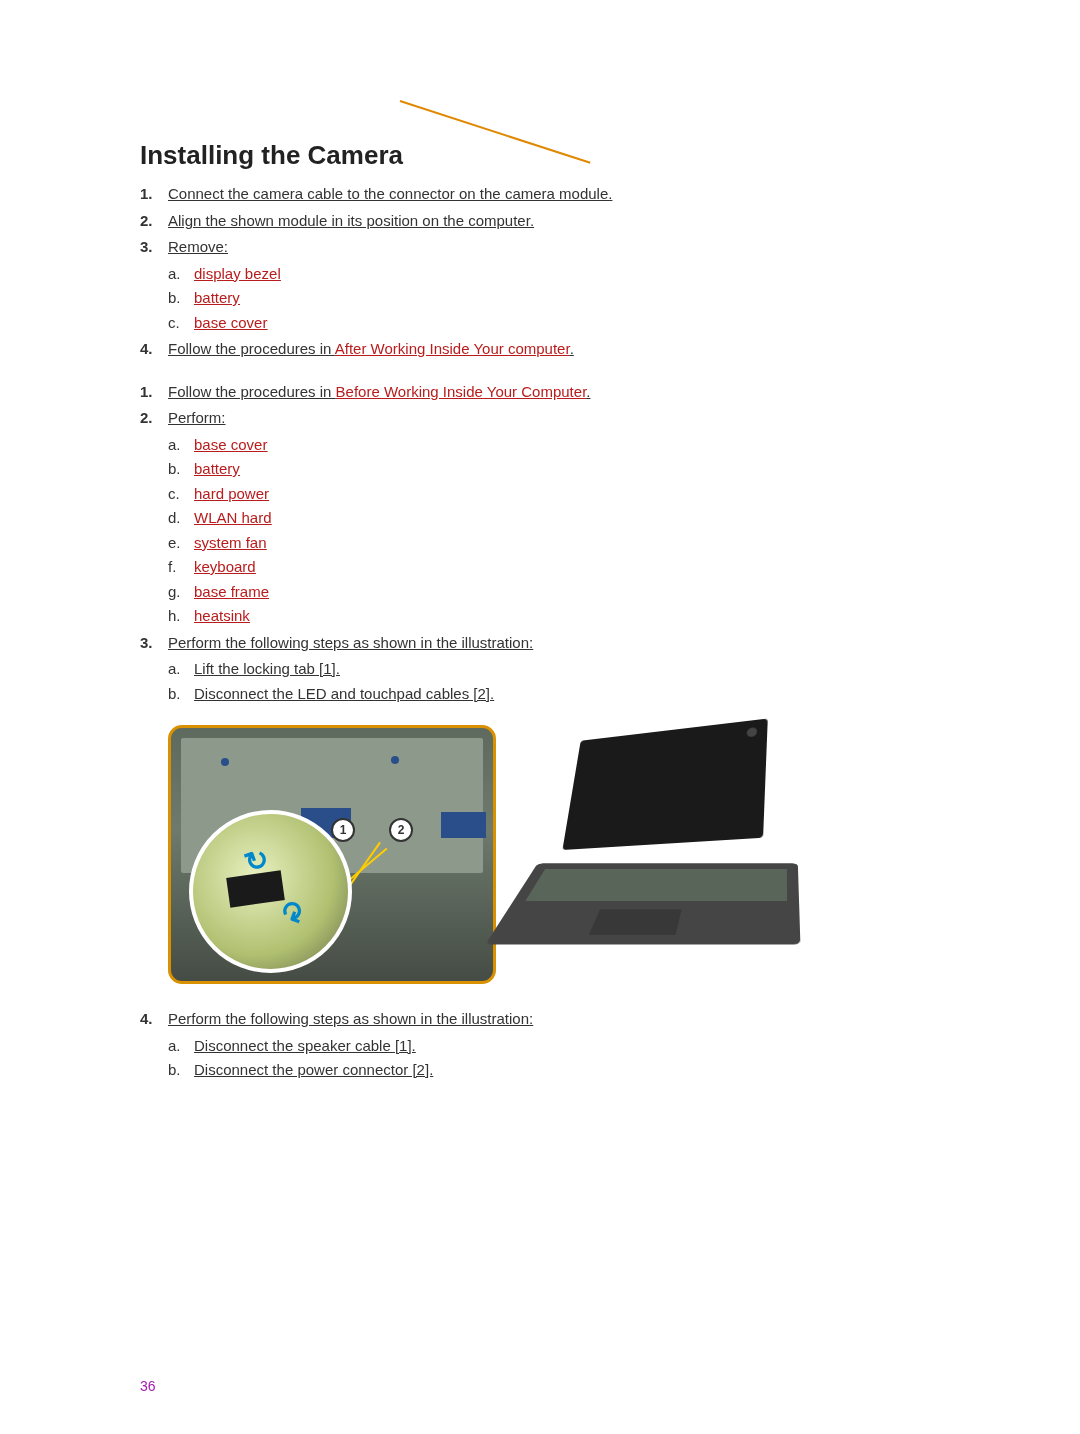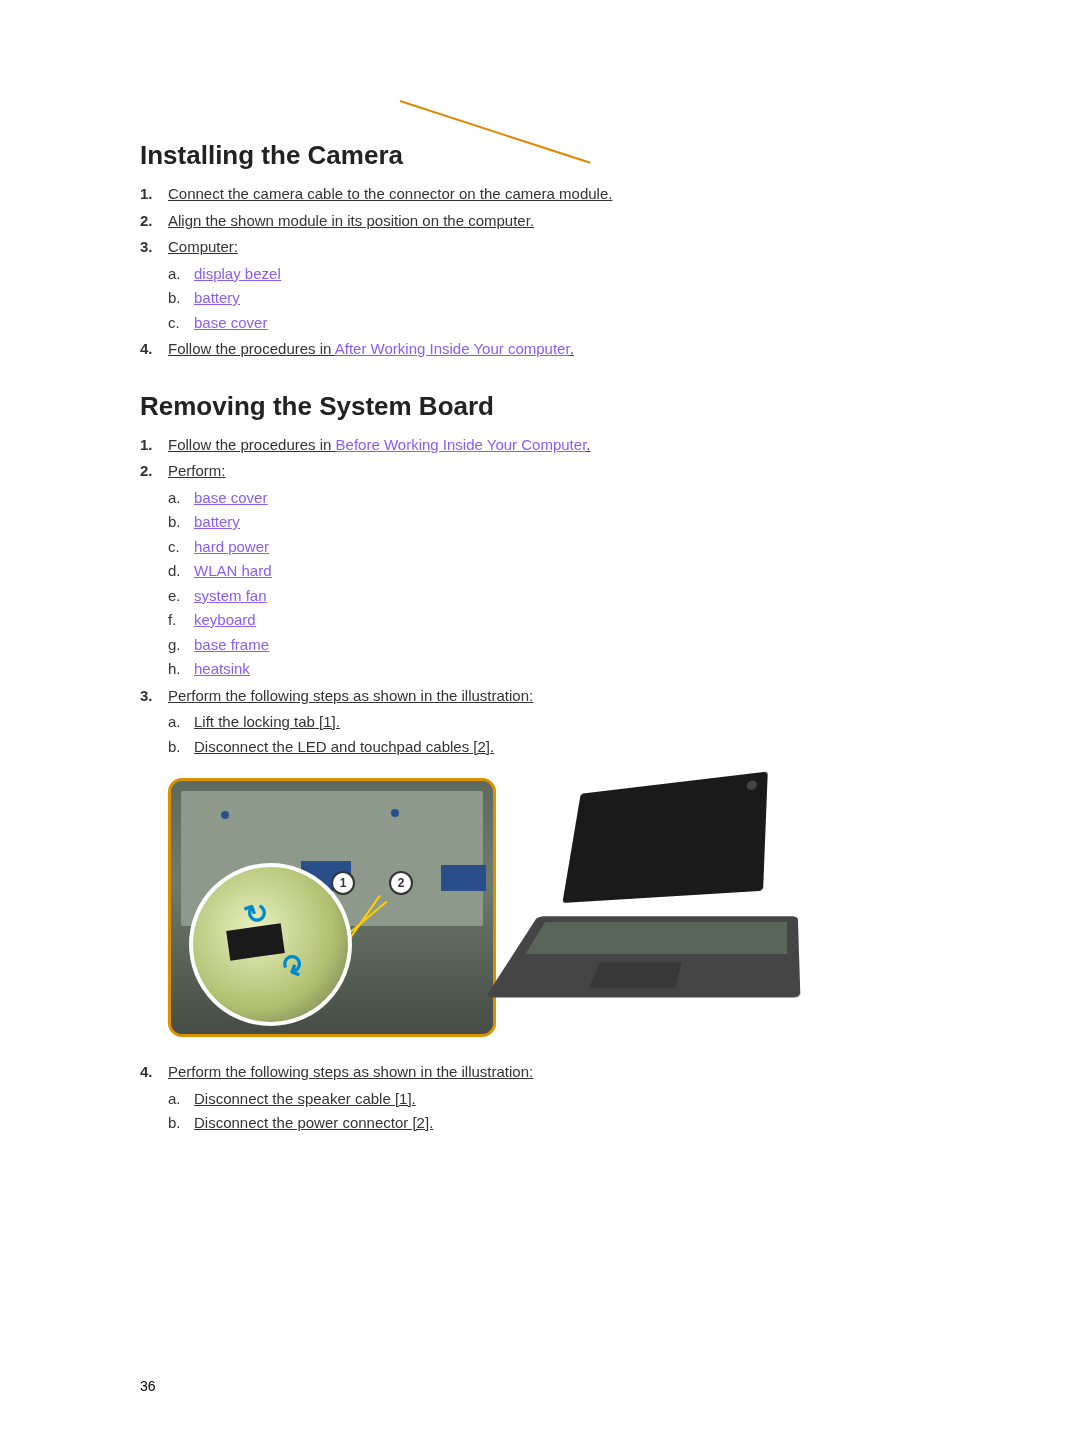--- a/index.html
+++ b/index.html
@@ -57,21 +57,21 @@
     padding-left: 26px;
     position: relative;
     margin-bottom: 2px;
   }
   ol.sub > li::before {
     content: counter(sub, lower-alpha) ".";
     position: absolute;
     left: 0;
   }
   a.link {
-    color: #8b5cf6;
+    color: #b91c1c;
     text-decoration: underline;
   }
   .illus {
     margin: 14px 0 24px 28px;
     display: flex;
     gap: 18px;
     align-items: flex-start;
   }
   .ill-left {
     width: 458px;
@@ -183,46 +183,45 @@
     width: 200px; height: 2px;
     background: #e08800;
     transform: rotate(18deg);
     transform-origin: left center;
   }
   .page-num {
     position: absolute;
     bottom: 40px;
     left: 140px;
     font-size: 14px;
-    color: #000000;
+    color: #a21caf;
   }
 </style>
 </head>
 <body>
 
 <div class="page">
 
   <h2>Installing the Camera</h2>
   <ol class="main">
     <li>Connect the camera cable to the connector on the camera module.</li>
     <li>Align the shown module in its position on the computer.</li>
     <li>
-      <span>Computer:</span>
+      <span>Remove:</span>
       <ol class="sub">
         <li><a class="link">display bezel</a></li>
         <li><a class="link">battery</a></li>
         <li><a class="link">base cover</a></li>
       </ol>
     </li>
     <li>
       <span>Follow the procedures in </span><a class="link">After Working Inside Your computer</a><span>.</span>
     </li>
   </ol>
 
-  <h2 class="second">Removing the System Board</h2>
   <ol class="main">
     <li>
       <span>Follow the procedures in </span><a class="link">Before Working Inside Your Computer</a><span>.</span>
     </li>
     <li>
       <span>Perform:</span>
       <ol class="sub">
         <li><a class="link">base cover</a></li>
         <li><a class="link">battery</a></li>
         <li><a class="link">hard power</a></li>

